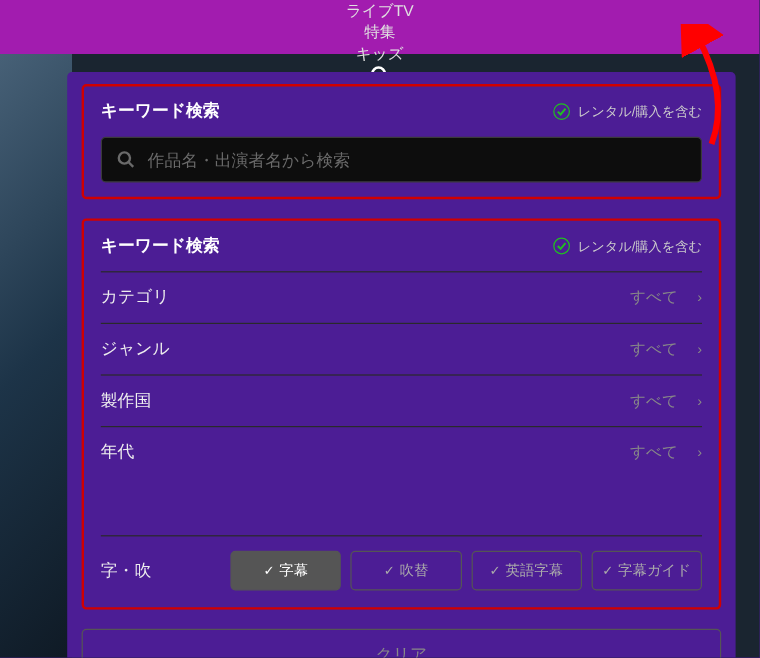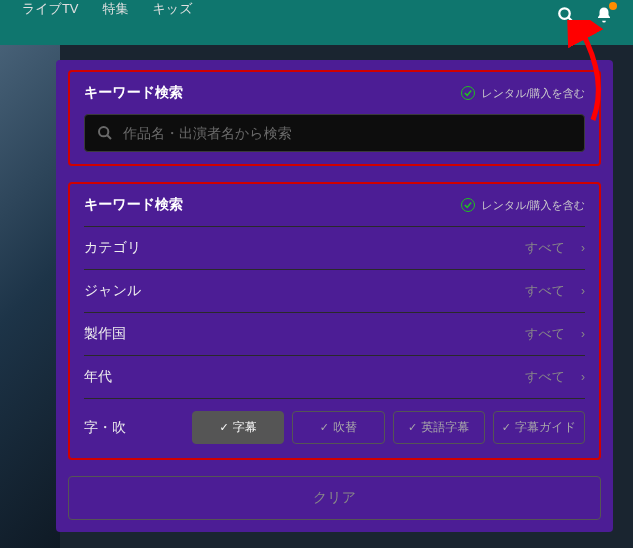--- a/index.html
+++ b/index.html
@@ -12,25 +12,27 @@
     position: relative;
   }
   .bg-art {
     position: absolute;
     left: 0; top: 45px; bottom: 0; width: 60px;
     background: linear-gradient(135deg, #5a7a95 0%, #1e3a52 50%, #0a1520 100%);
     opacity: 0.7;
   }
   .topbar {
     height: 45px;
-    background: #0f766e;
-    display: flex;
+    background: #a21caf;
+    display: flex;
+    align-items: center;
     padding: 0 10px;
     position: relative;
     z-index: 2;
+    flex-direction: column;
   }
   .topbar .nav-item {
     color: #e0e0e0;
     font-size: 13px;
     padding: 0 12px;
     cursor: pointer;
   }
   .topbar .spacer { flex: 1; }
   .topbar .icon-btn {
     width: 30px; height: 30px;
@@ -128,20 +130,21 @@
     align-items: center;
     gap: 16px;
   }
   .chev { color: #888; font-size: 12px; }
   .sub-row {
     display: flex;
     align-items: center;
     padding: 12px 0 2px 0;
     border-top: 1px solid #2a2a2a;
     gap: 8px;
+    margin-top: 48px;
   }
   .sub-label { font-size: 14px; color: #eee; width: 100px; }
   .pill {
     flex: 1;
     border: 1px solid #555;
     border-radius: 4px;
     padding: 7px 0;
     font-size: 12px;
     color: #aaa;
     display: flex;

